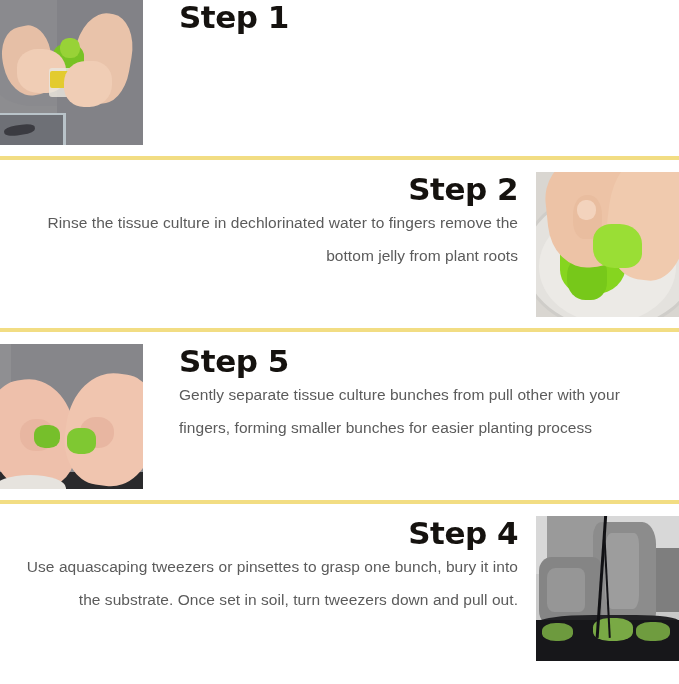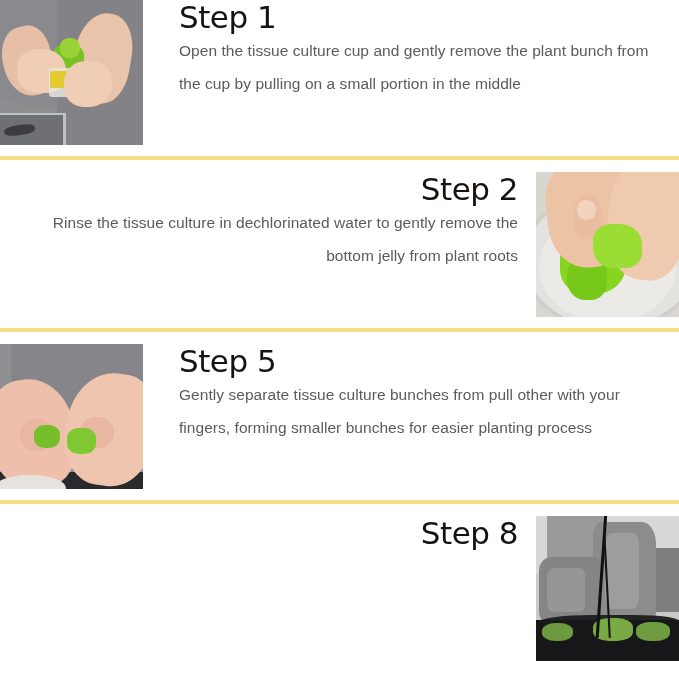--- a/index.html
+++ b/index.html
@@ -39,21 +39,21 @@
     background: #bdbdbd;
   }
 
   .step-body {
     flex: 1 1 auto;
     padding: 0 10px 0 36px;
   }
 
   .step-title {
     font-family: "DejaVu Sans", sans-serif;
-    font-weight: 400;
+    font-weight: 700;
     font-size: 31px;
     line-height: 34px;
     letter-spacing: -0.5px;
     color: #15120f;
     margin: 0;
     padding: 0;
   }
 
   .step-text {
     font-family: "Liberation Sans", sans-serif;
@@ -206,32 +206,31 @@
         <div class="p1-hand-l"></div>
         <div class="p1-cup"></div>
         <div class="p1-label"></div>
         <div class="p1-hand-r"></div>
         <div class="p1-tank"></div>
         <div class="p1-tankcord"></div>
       </div>
     </div>
     <div class="step-body">
       <h2 class="step-title">Step 1</h2>
-      <p class="step-text">Open the tissue culture cup and gently remove the plant bunch from the cup by pulling on a small portion in the middle</p>
     </div>
   </div>
 
   <div class="divider-gap-top"></div>
   <div class="divider"></div>
   <div class="divider-gap-bottom"></div>
 
   <div class="step right">
     <div class="step-body">
       <h2 class="step-title">Step 2</h2>
-      <p class="step-text">Rinse the tissue culture in dechlorinated water to gently remove the bottom jelly from plant roots</p>
+      <p class="step-text">Rinse the tissue culture in dechlorinated water to fingers remove the bottom jelly from plant roots</p>
     </div>
     <div class="step-media">
       <div class="photo">
         <div class="p2-bg"></div>
         <div class="p2-bowl"></div>
         <div class="p2-bowl-in"></div>
         <div class="p2-plant"></div>
         <div class="p2-plant3"></div>
         <div class="p2-hand1"></div>
         <div class="p2-hand2"></div>
@@ -266,21 +265,22 @@
       <p class="step-text">Gently separate tissue culture bunches from pull other with your fingers, forming smaller bunches for easier planting process</p>
     </div>
   </div>
 
   <div class="divider-gap-top"></div>
   <div class="divider"></div>
   <div class="divider-gap-bottom"></div>
 
   <div class="step right">
     <div class="step-body">
-      <h2 class="step-title">Step 8</h2>
+      <h2 class="step-title">Step 4</h2>
+      <p class="step-text">Use aquascaping tweezers or pinsettes to grasp one bunch, bury it into the substrate. Once set in soil, turn tweezers down and pull out.</p>
     </div>
     <div class="step-media">
       <div class="photo">
         <div class="p4-bg"></div>
         <div class="p4-sky"></div>
         <div class="p4-wall"></div>
         <div class="p4-rock3"></div>
         <div class="p4-rock1"></div>
         <div class="p4-rock1b"></div>
         <div class="p4-rock2"></div>

